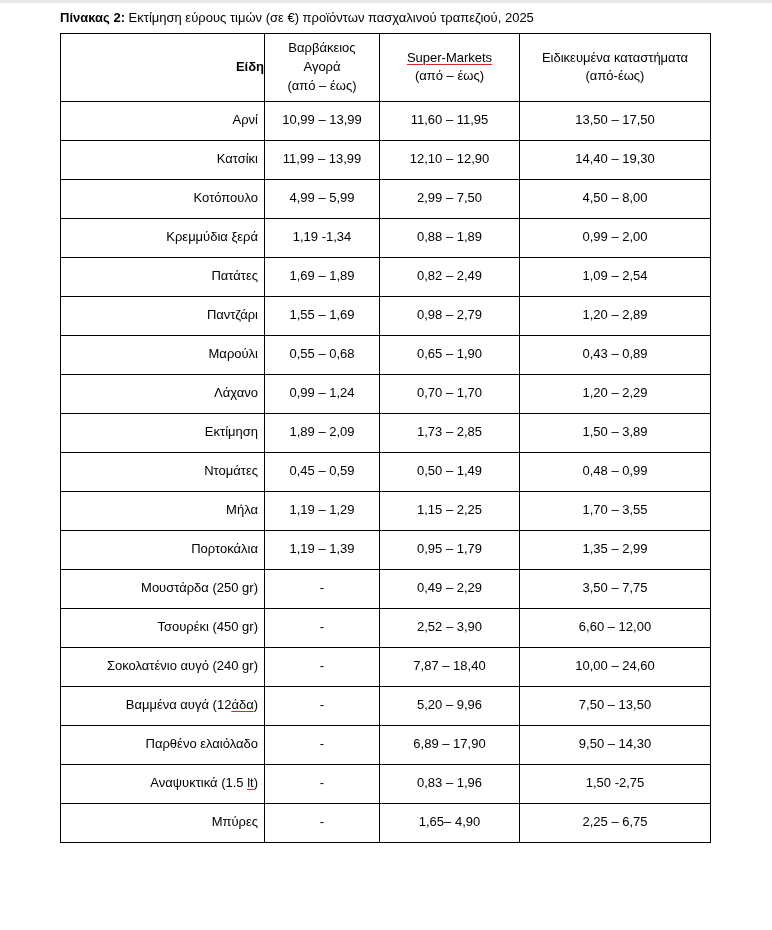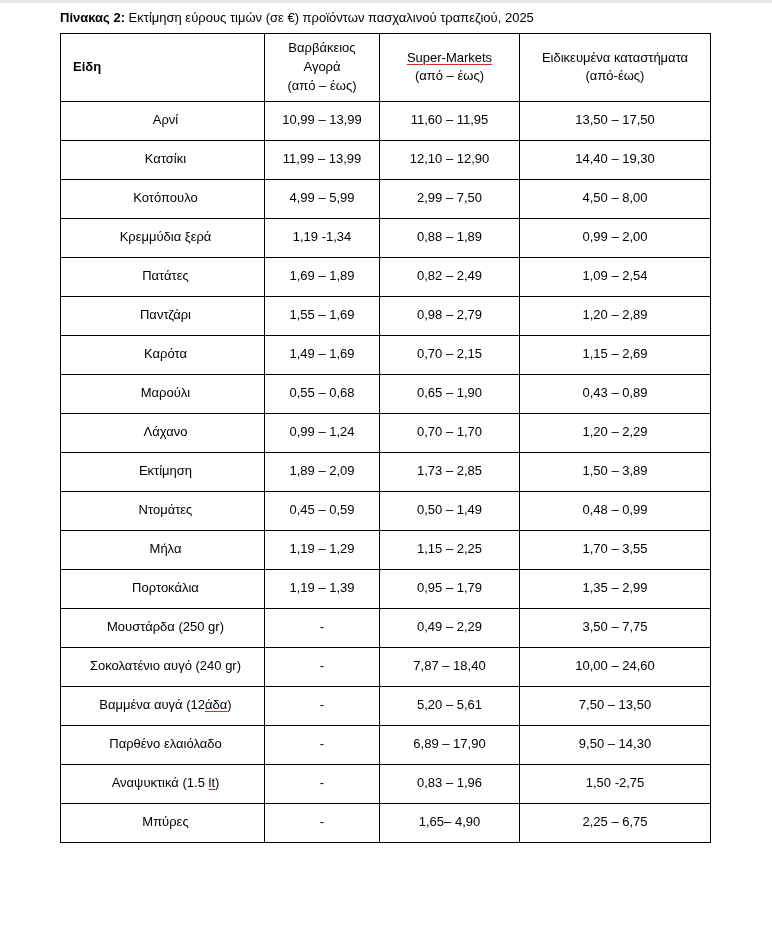--- a/index.html
+++ b/index.html
@@ -52,38 +52,38 @@
   thead th {
     height: 68px;
     font-weight: normal;
     font-size: 13px;
     line-height: 1.45;
     text-align: center;
     padding: 4px 6px;
     box-sizing: border-box;
   }
   thead th.head-first {
-    text-align: left;
+    text-align: right;
     font-weight: bold;
-    padding-left: 12px;
+    padding-left: 4px;
   }
   .hdr-line { display: block; }
   .underline-red {
     text-decoration: underline;
     text-decoration-color: #d42a2a;
     text-decoration-thickness: 1px;
     text-underline-offset: 2px;
   }
   tbody td {
     height: 39px;
     line-height: 1.3;
     box-sizing: border-box;
   }
   tbody td.item {
-    text-align: center;
+    text-align: right;
     padding-left: 12px;
     padding-right: 6px;
   }
   tbody td.val {
     text-align: center;
   }
   .spell-red {
     text-decoration: underline;
     text-decoration-style: solid;
     text-decoration-color: #d42a2a;
@@ -167,26 +167,20 @@
         <td class="val">0,82 – 2,49</td>
         <td class="val">1,09 – 2,54</td>
       </tr>
       <tr>
         <td class="item">Παντζάρι</td>
         <td class="val">1,55 – 1,69</td>
         <td class="val">0,98 – 2,79</td>
         <td class="val">1,20 – 2,89</td>
       </tr>
       <tr>
-        <td class="item">Καρότα</td>
-        <td class="val">1,49 – 1,69</td>
-        <td class="val">0,70 – 2,15</td>
-        <td class="val">1,15 – 2,69</td>
-      </tr>
-      <tr>
         <td class="item">Μαρούλι</td>
         <td class="val">0,55 – 0,68</td>
         <td class="val">0,65 – 1,90</td>
         <td class="val">0,43 – 0,89</td>
       </tr>
       <tr>
         <td class="item">Λάχανο</td>
         <td class="val">0,99 – 1,24</td>
         <td class="val">0,70 – 1,70</td>
         <td class="val">1,20 – 2,29</td>
@@ -215,29 +209,35 @@
         <td class="val">0,95 – 1,79</td>
         <td class="val">1,35 – 2,99</td>
       </tr>
       <tr>
         <td class="item">Μουστάρδα (250 gr)</td>
         <td class="val">-</td>
         <td class="val">0,49 – 2,29</td>
         <td class="val">3,50 – 7,75</td>
       </tr>
       <tr>
+        <td class="item">Τσουρέκι (450 gr)</td>
+        <td class="val">-</td>
+        <td class="val">2,52 – 3,90</td>
+        <td class="val">6,60 – 12,00</td>
+      </tr>
+      <tr>
         <td class="item">Σοκολατένιο αυγό (240 gr)</td>
         <td class="val">-</td>
         <td class="val">7,87 – 18,40</td>
         <td class="val">10,00 – 24,60</td>
       </tr>
       <tr>
         <td class="item">Βαμμένα αυγά (12<span class="spell-red">άδα</span>)</td>
         <td class="val">-</td>
-        <td class="val">5,20 – 5,61</td>
+        <td class="val">5,20 – 9,96</td>
         <td class="val">7,50 – 13,50</td>
       </tr>
       <tr>
         <td class="item">Παρθένο ελαιόλαδο</td>
         <td class="val">-</td>
         <td class="val">6,89 – 17,90</td>
         <td class="val">9,50 – 14,30</td>
       </tr>
       <tr>
         <td class="item">Αναψυκτικά (1.5 <span class="spell-red">lt</span>)</td>

